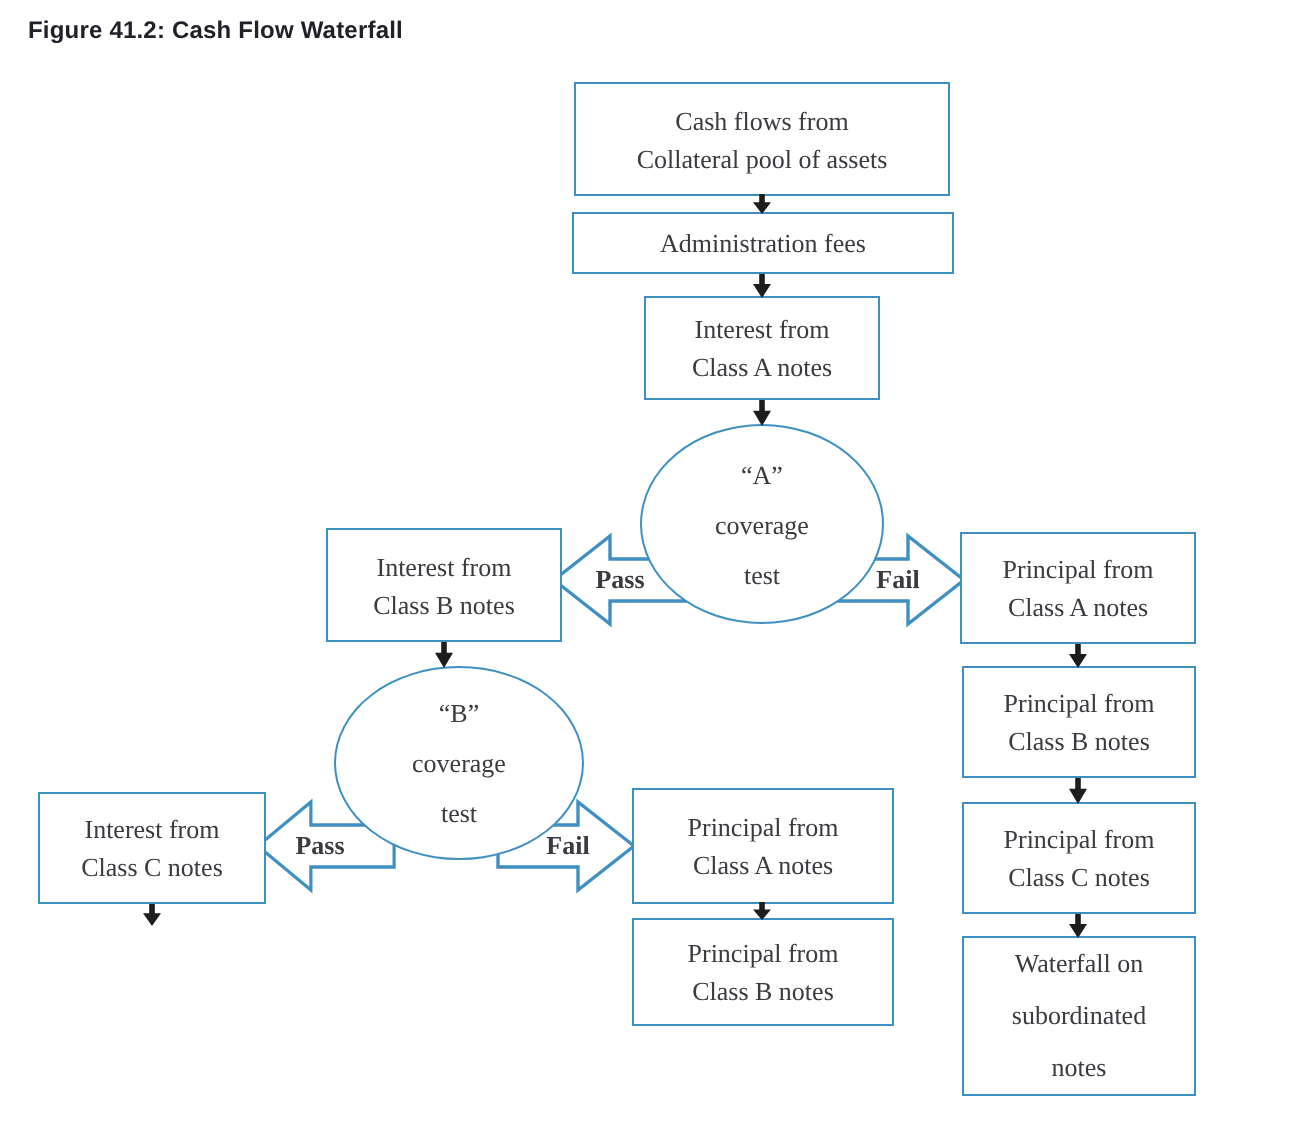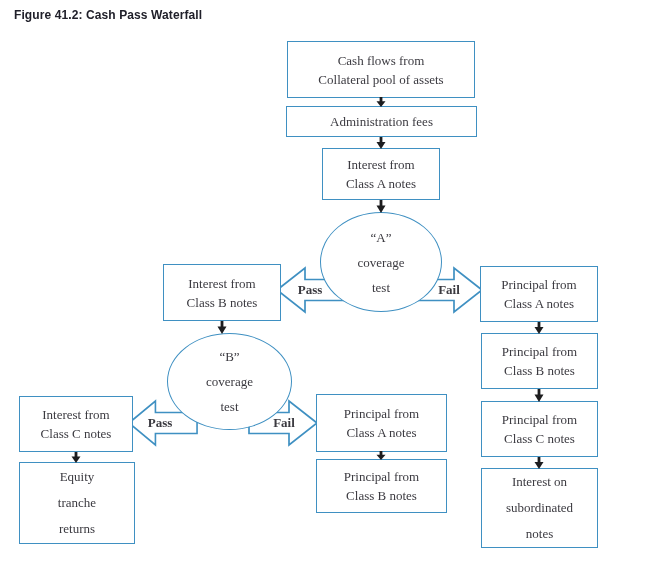--- a/index.html
+++ b/index.html
@@ -57,21 +57,21 @@
   .arrow-label.shift-right{padding-left:2px;text-align:right;}
   .connector{position:absolute;width:12px;z-index:5;}
   .connector svg{display:block;width:100%;height:100%;}
   .connector rect,.connector polygon{fill:var(--arrow);}
 </style>
 </head>
 <body>
 
 <div class="canvas">
 
-  <div class="figure-title">Figure 41.2: Cash Pass Waterfall</div>
+  <div class="figure-title">Figure 41.2: Cash Flow Waterfall</div>
 
   <div class="box" style="left:287px;top:41px;width:188px;height:57px">
     <span class="box-text">Cash flows from
 Collateral pool of assets</span>
   </div>
   <div class="box" style="left:286px;top:106px;width:191px;height:31px">
     <span class="box-text">Administration fees</span>
   </div>
   <div class="box" style="left:322px;top:148px;width:118px;height:52px">
     <span class="box-text">Interest from
@@ -108,21 +108,21 @@
   </div>
   <div class="box" style="left:481px;top:333px;width:117px;height:56px">
     <span class="box-text">Principal from
 Class B notes</span>
   </div>
   <div class="box" style="left:481px;top:401px;width:117px;height:56px">
     <span class="box-text">Principal from
 Class C notes</span>
   </div>
   <div class="box lines3" style="left:481px;top:468px;width:117px;height:80px">
-    <span class="box-text">Interest on
+    <span class="box-text">Waterfall on
 subordinated
 notes</span>
   </div>
 
   <div class="ellipse" style="left:167px;top:333px;width:125px;height:97px">
     <span class="box-text">“B”
 coverage
 test</span>
   </div>
 
@@ -136,25 +136,20 @@
     <svg viewBox="0 0 70 48" preserveAspectRatio="none">
       <polygon points="69,24 41,2 41,13.5 1,13.5 1,34.5 41,34.5 41,46"></polygon>
     </svg>
     <span class="arrow-label shift-right">Fail</span>
   </div>
 
   <div class="box" style="left:19px;top:396px;width:114px;height:56px">
     <span class="box-text">Interest from
 Class C notes</span>
   </div>
-  <div class="box lines3" style="left:19px;top:462px;width:116px;height:82px">
-    <span class="box-text">Equity
-tranche
-returns</span>
-  </div>
 
   <div class="box" style="left:316px;top:394px;width:131px;height:58px">
     <span class="box-text">Principal from
 Class A notes</span>
   </div>
   <div class="box" style="left:316px;top:459px;width:131px;height:54px">
     <span class="box-text">Principal from
 Class B notes</span>
   </div>
 

